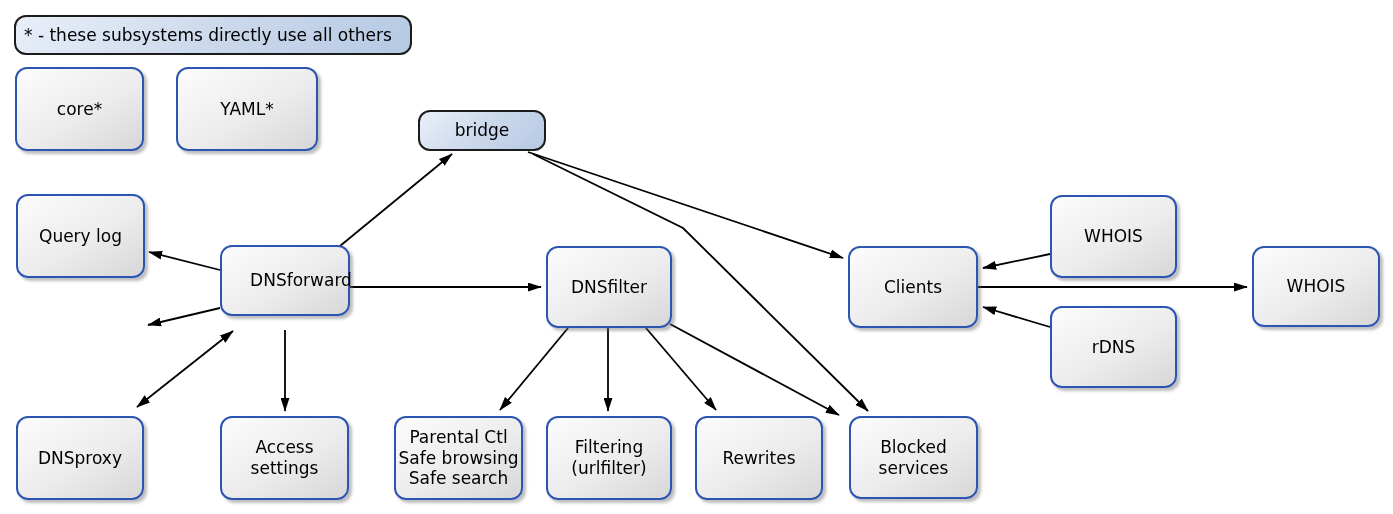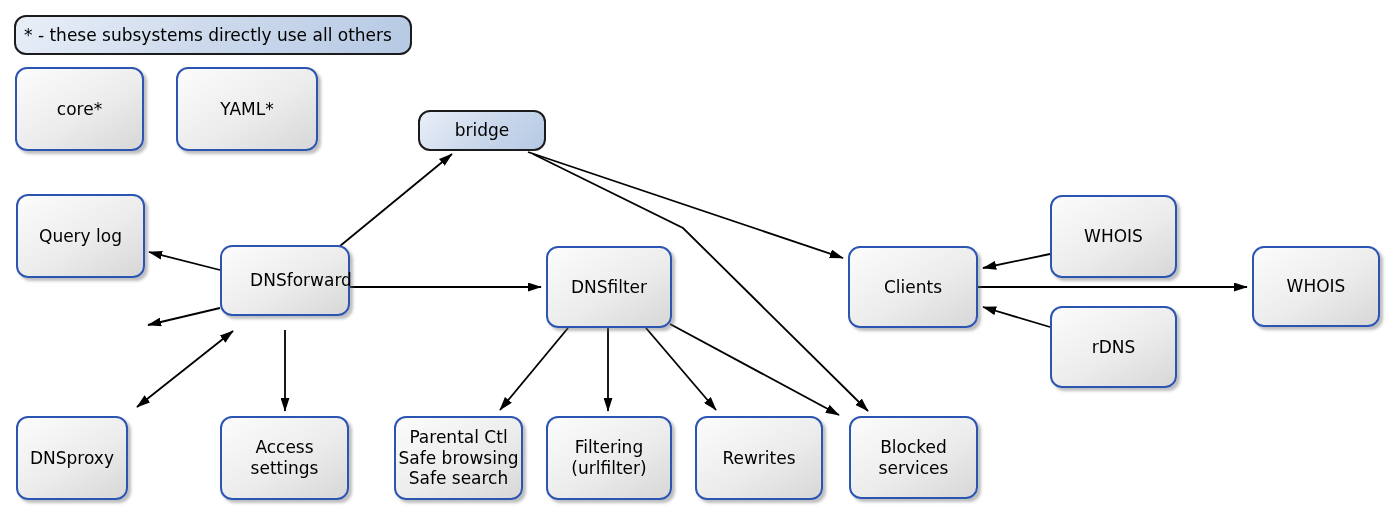--- a/index.html
+++ b/index.html
@@ -22,21 +22,21 @@
   }
   .legend{justify-content:flex-start;text-align:left;padding-left:8px;}
   
   #n-legend    {left:14px;  top:15px;  width:398px; height:40px;}
   #n-core      {left:15px;  top:67px;  width:129px; height:84px;}
   #n-yaml      {left:140px; top:67px;  width:142px; height:84px;margin-left:36px;}
   #n-restapi   {left:284px; top:67px;  width:129px; height:84px;}
   #n-bridge    {left:418px; top:110px; width:128px; height:41px;}
   #n-querylog  {left:16px;  top:194px; width:129px; height:84px;}
   #n-stats     {left:16px;  top:306px; width:128px; height:83px;}
-  #n-dnsproxy  {left:16px;  top:416px; width:112px; height:84px;}
+  #n-dnsproxy  {left:16px;  top:416px; width:128px; height:84px;}
   #n-dnsforward{left:220px; top:245px; width:130px; height:71px;padding-left:32px;}
   #n-access    {left:220px; top:416px; width:129px; height:84px;}
   #n-parental  {left:394px; top:416px; width:129px; height:84px;}
   #n-dnsfilter {left:546px; top:246px; width:126px; height:82px;}
   #n-filtering {left:546px; top:416px; width:126px; height:84px;}
   #n-rewrites  {left:695px; top:416px; width:128px; height:84px;}
   #n-blocked   {left:849px; top:416px; width:129px; height:83px;}
   #n-clients   {left:848px; top:246px; width:130px; height:82px;}
   #n-whois     {left:1050px;top:195px; width:127px; height:83px;}
   #n-rdns      {left:1050px;top:306px; width:127px; height:82px;}

